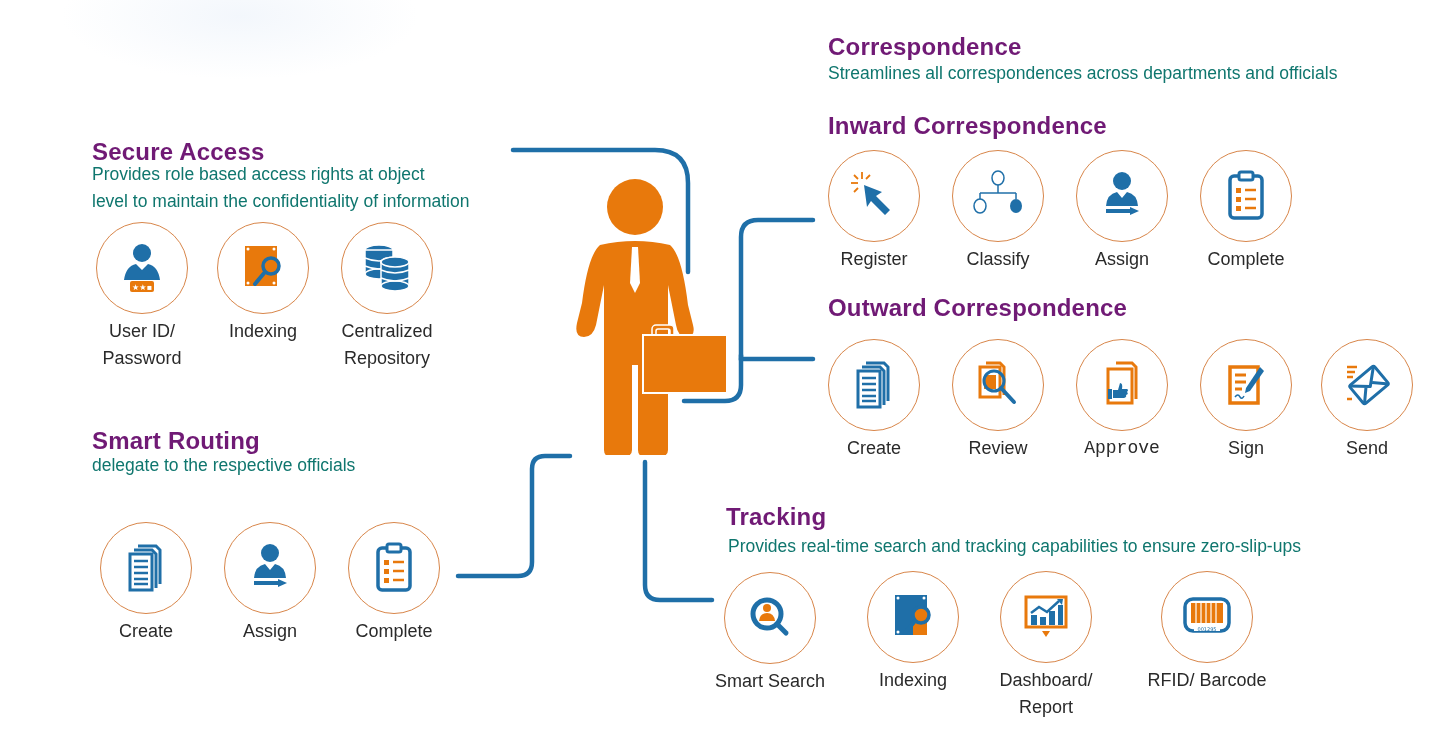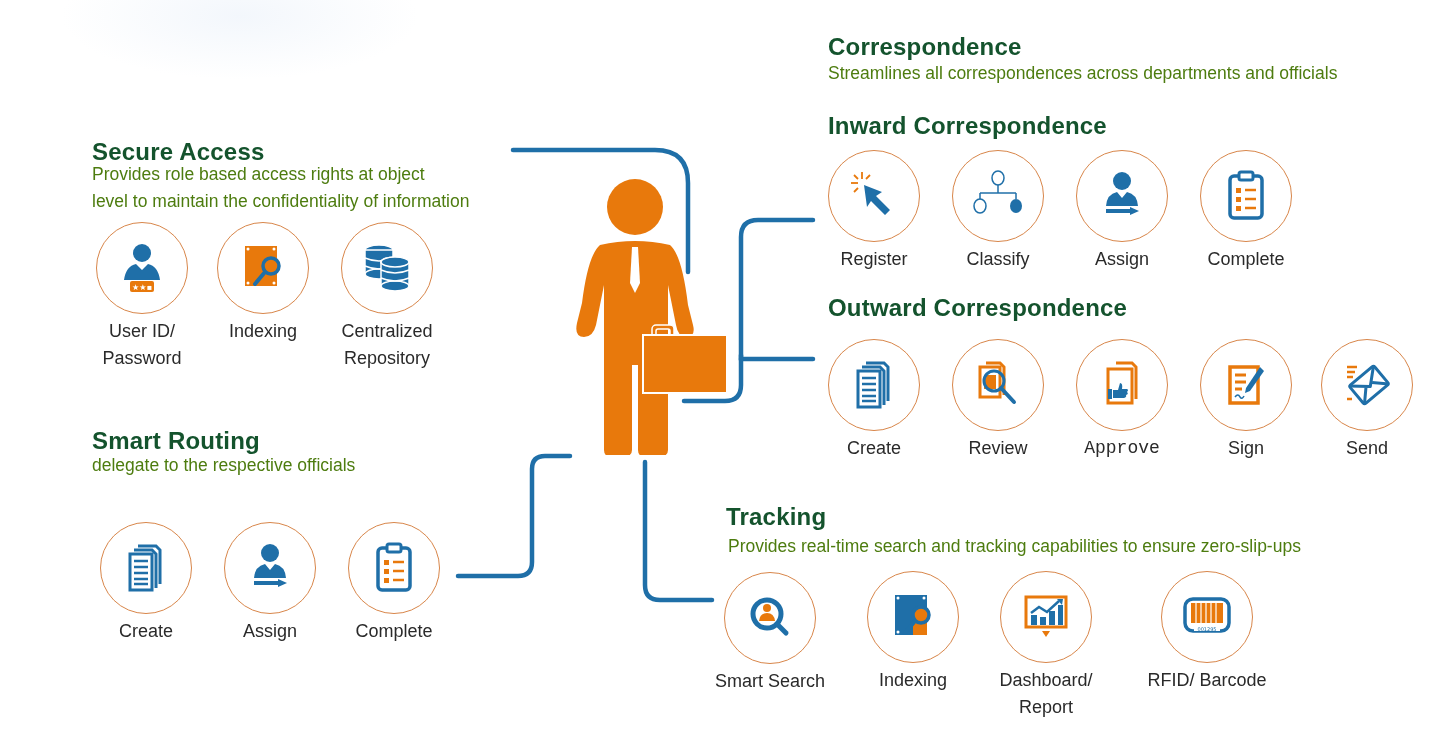--- a/index.html
+++ b/index.html
@@ -1,19 +1,19 @@
 <!DOCTYPE html>
 <html><head>
 <meta charset="utf-8">
 <style>
   html, body { margin:0; padding:0; background:#ffffff; }
   body { width:1430px; height:734px; position:relative; overflow:hidden;
          font-family:"Liberation Sans", "DejaVu Sans", sans-serif; color:#2b2b2b; }
-  .title { position:absolute; color:#14532d; font-weight:bold; font-size:24px; letter-spacing:0.2px; white-space:nowrap; }
-  .desc { position:absolute; font-size:17.5px; line-height:27px; color:#4d7c0f; white-space:nowrap; }
+  .title { position:absolute; color:#701a75; font-weight:bold; font-size:24px; letter-spacing:0.2px; white-space:nowrap; }
+  .desc { position:absolute; font-size:17.5px; line-height:27px; color:#0f766e; white-space:nowrap; }
   .item { position:absolute; width:130px; text-align:center; }
   .circle { width:90px; height:90px; border:1.6px solid #d8864a; border-radius:50%;
             margin:0 auto; background:#fff; display:flex; align-items:center; justify-content:center; }
   .circle svg { width:60px; height:60px; }
   .label { margin-top:4px; font-size:18px; line-height:27px; color:#2a2a2a; }
   #connectors { position:absolute; left:0; top:0; }
   #figure { position:absolute; left:570px; top:175px; }
   .bg-blur { position:absolute; left:60px; top:0; width:360px; height:80px;
              background:radial-gradient(ellipse at 50% 20%, #f3f7fc 0%, #ffffff 70%); }
 </style>

